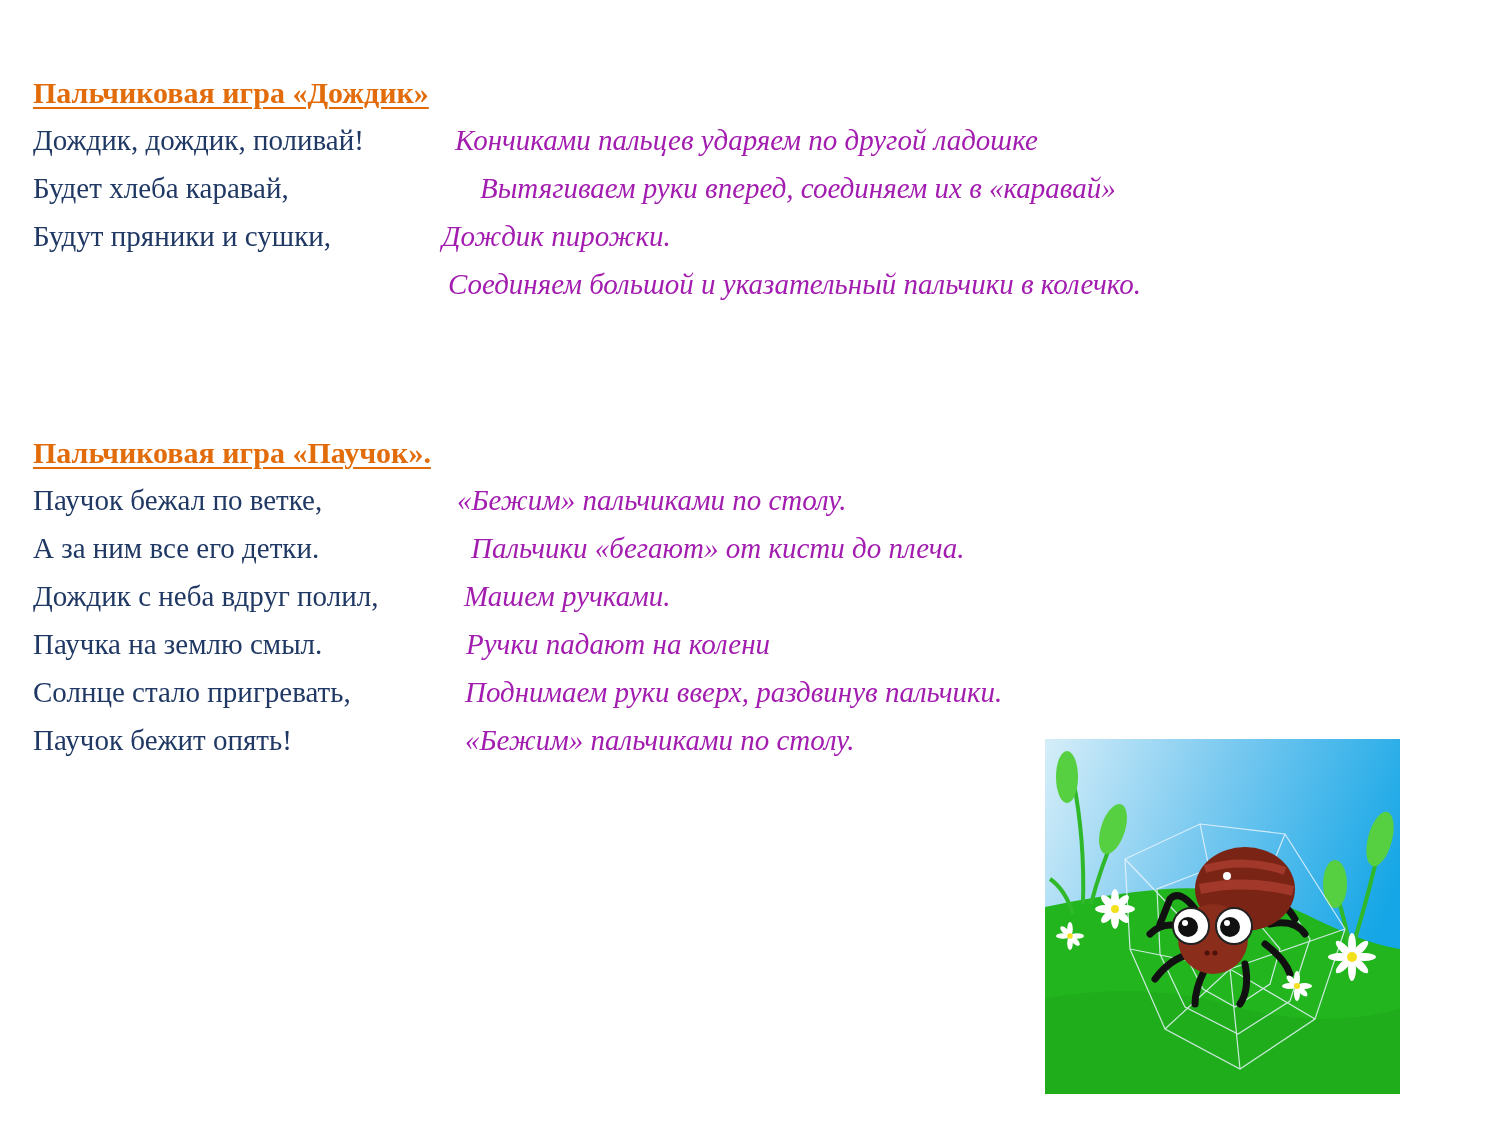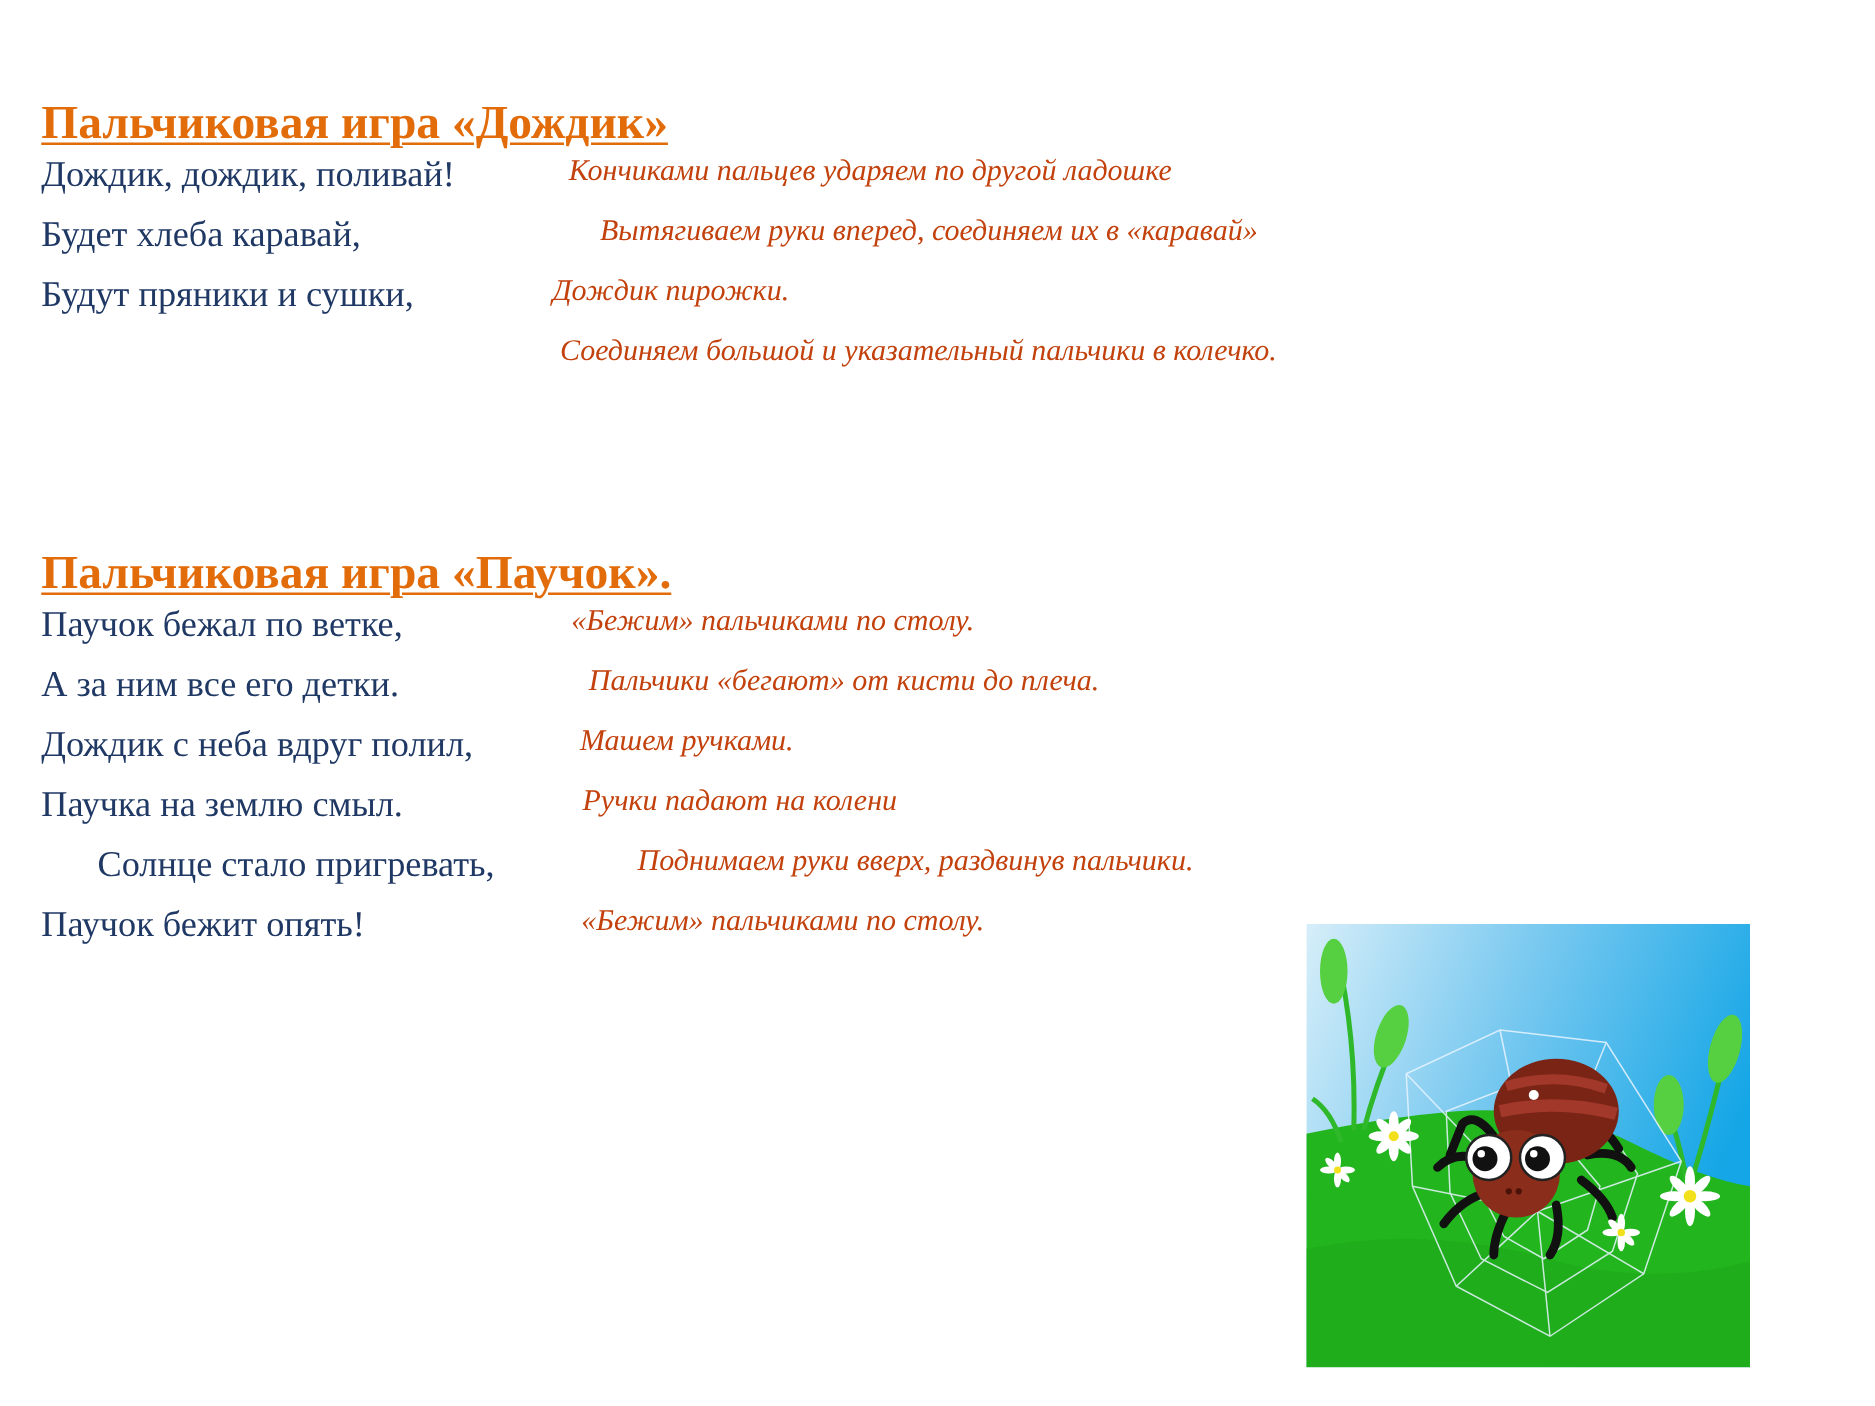--- a/index.html
+++ b/index.html
@@ -1,34 +1,34 @@
 <!DOCTYPE html>
 <html><head>
   <meta charset="utf-8">
   <style>
     html, body { margin: 0; padding: 0; background: #ffffff; }
     body { width: 1500px; height: 1125px; position: relative; overflow: hidden; }
     .page { position: absolute; left: 0; top: 0; width: 1500px; height: 1125px; }
     .heading {
       position: absolute; left: 33px;
       font-family: "Liberation Serif", serif; font-weight: bold;
-      font-size: 38px; color: #e36c0a; text-decoration: underline;
+      font-size: 30px; color: #e36c0a; text-decoration: underline;
       text-decoration-thickness: 2px; text-underline-offset: 4px;
       white-space: nowrap;
     }
     .line { position: absolute; left: 0; height: 40px; width: 1228px; text-decoration: underline; }
     .verse {
       position: absolute; left: 33px;
       font-family: "Liberation Serif", serif; font-size: 29px; color: #1f3864;
       white-space: nowrap;
     }
     .action {
       position: absolute;
       font-family: "Liberation Serif", serif; font-style: italic;
-      font-size: 24px; color: #c2410c; white-space: nowrap;
+      font-size: 29px; color: #a21caf; white-space: nowrap;
     }
     .illustration {
       position: absolute; left: 1045px; top: 739px; width: 355px; height: 355px;
       overflow: hidden;
     }
   </style>
 </head>
 <body>
 
 <div class="page">
@@ -62,21 +62,21 @@
     <span class="action" style="left:471px;">Пальчики «бегают» от кисти до плеча.</span>
   </div>
   <div class="line" style="top:580px;">
     <span class="verse">Дождик с неба вдруг полил,</span>
     <span class="action" style="left:464px;">Машем  ручками.</span>
   </div>
   <div class="line" style="top:628px;">
     <span class="verse">Паучка на землю смыл.</span>
     <span class="action" style="left:466px;">Ручки падают на колени</span>
   </div>
-  <div class="line" style="top:676px;margin-left:45px;">
+  <div class="line" style="top:676px;">
     <span class="verse">Солнце стало пригревать,</span>
     <span class="action" style="left:465px;">Поднимаем  руки вверх, раздвинув пальчики.</span>
   </div>
   <div class="line" style="top:724px;">
     <span class="verse">Паучок бежит опять!</span>
     <span class="action" style="left:465px;">«Бежим» пальчиками  по столу.</span>
   </div>
 
   <div class="illustration">
     <svg width="355" height="355" viewBox="0 0 355 355">

